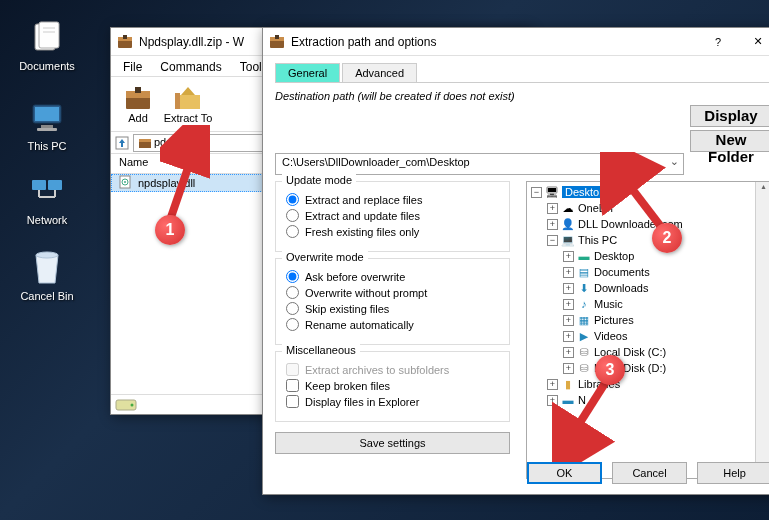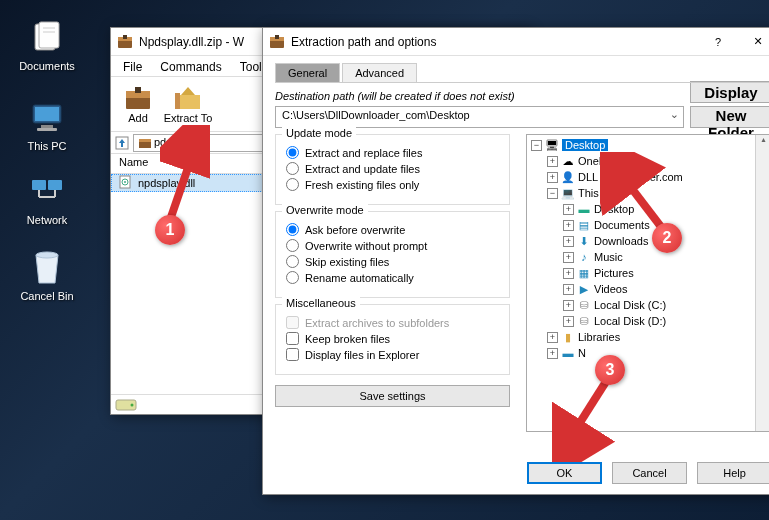--- a/index.html
+++ b/index.html
@@ -31,24 +31,24 @@
 .frow { display:flex; align-items:center; height: 18px; padding: 0 6px; }
 .frow.sel { background: #cce4f7; border: 1px dotted #3399ff; }
 .frow .ficn { width:16px; height:16px; margin-right: 4px; }
 .statusbar { position:absolute; bottom:0; left:0; right:0; height: 20px; border-top:1px solid #ddd; display:flex; align-items:center; padding: 0 4px; }
 
 
 .dlg { left: 262px; top: 27px; width: 523px; height: 468px; z-index: 2; }
 .dlg .body { padding: 6px 12px 12px; position: relative; height: calc(100% - 28px); }
 .tabs { display:flex; border-bottom: 1px solid #ccc; margin-bottom: 8px; position: relative; top: 1px; }
 .tab { padding: 3px 12px; border: 1px solid #ccc; border-bottom: none; background: #f0f0f0; font-size: 11px; margin-right: 2px; }
-.tab.act { background: #a3a3a3; position: relative; z-index: 1; }
+.tab.act { background: #5eead4; position: relative; z-index: 1; }
 .desttxt { font-size: 11px; margin-bottom: 3px; font-style: italic; }
 .destrow { display:flex; gap: 6px; margin-bottom: 6px; align-items:center; }
-.pathbox { flex:1; height: 22px; border: 1px solid #aaa; padding: 2px 6px; font-size: 11px; position: relative; }
+.pathbox { flex:1; height: 22px; border: 1px solid #aaa; padding: 2px 6px; font-size: 11px; position: relative; margin-top: 48px; }
 .pathbox::after { content:"⌄"; position:absolute; right:4px; top:1px; color:#555; }
 .dbtn { width: 82px; height: 22px; border: 1px solid #aaa; background: #e8e8e8; font-size: 15px; font-weight: bold; }
 .cols { display:flex; gap: 16px; }
 .leftcol { width: 235px; }
 .rightcol { flex: 1; }
 .grp { border: 1px solid #ddd; padding: 8px 10px 10px; margin-bottom: 6px; position: relative; }
 .grp > .glabel { position: absolute; top: -8px; left: 6px; background: #fff; padding: 0 4px; font-size: 11px; }
 .opt { display:flex; align-items:center; gap: 6px; font-size: 11px; margin: 3px 0; }
 .opt input { margin: 0; }
 .saveset { width: 100%; height: 22px; border: 1px solid #aaa; background:#e8e8e8; font-size:11px; margin-top: 4px; }

